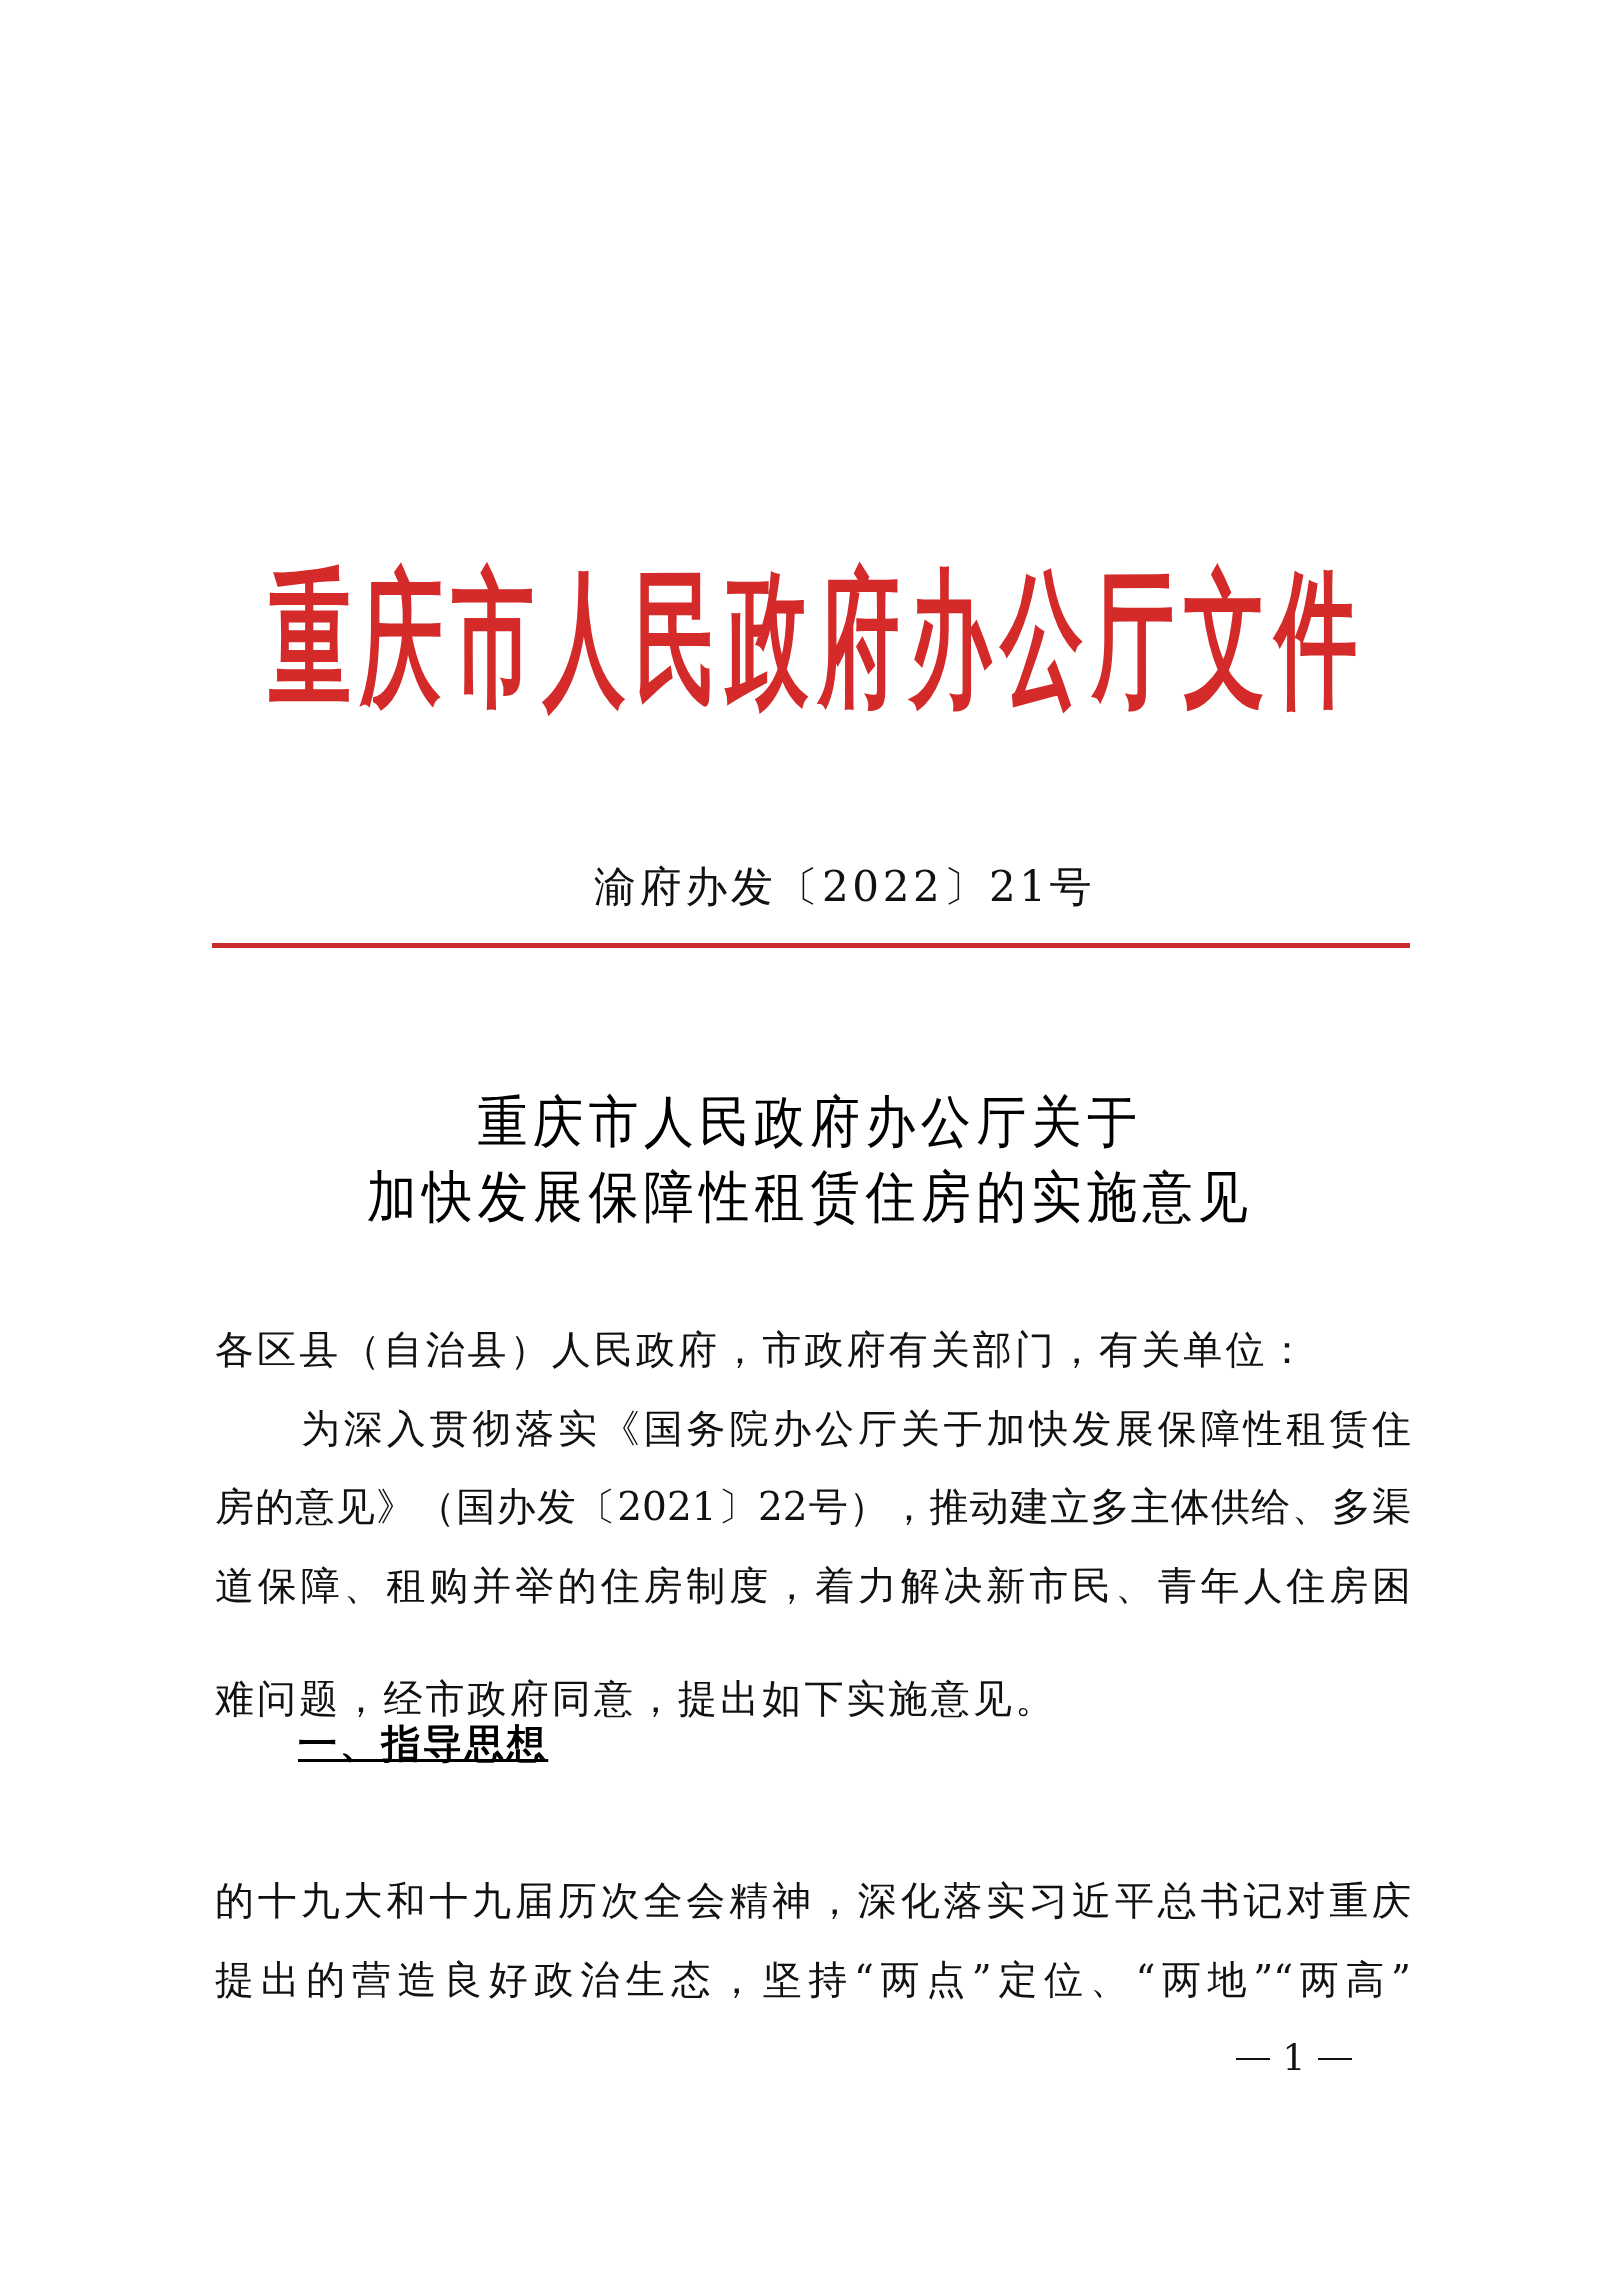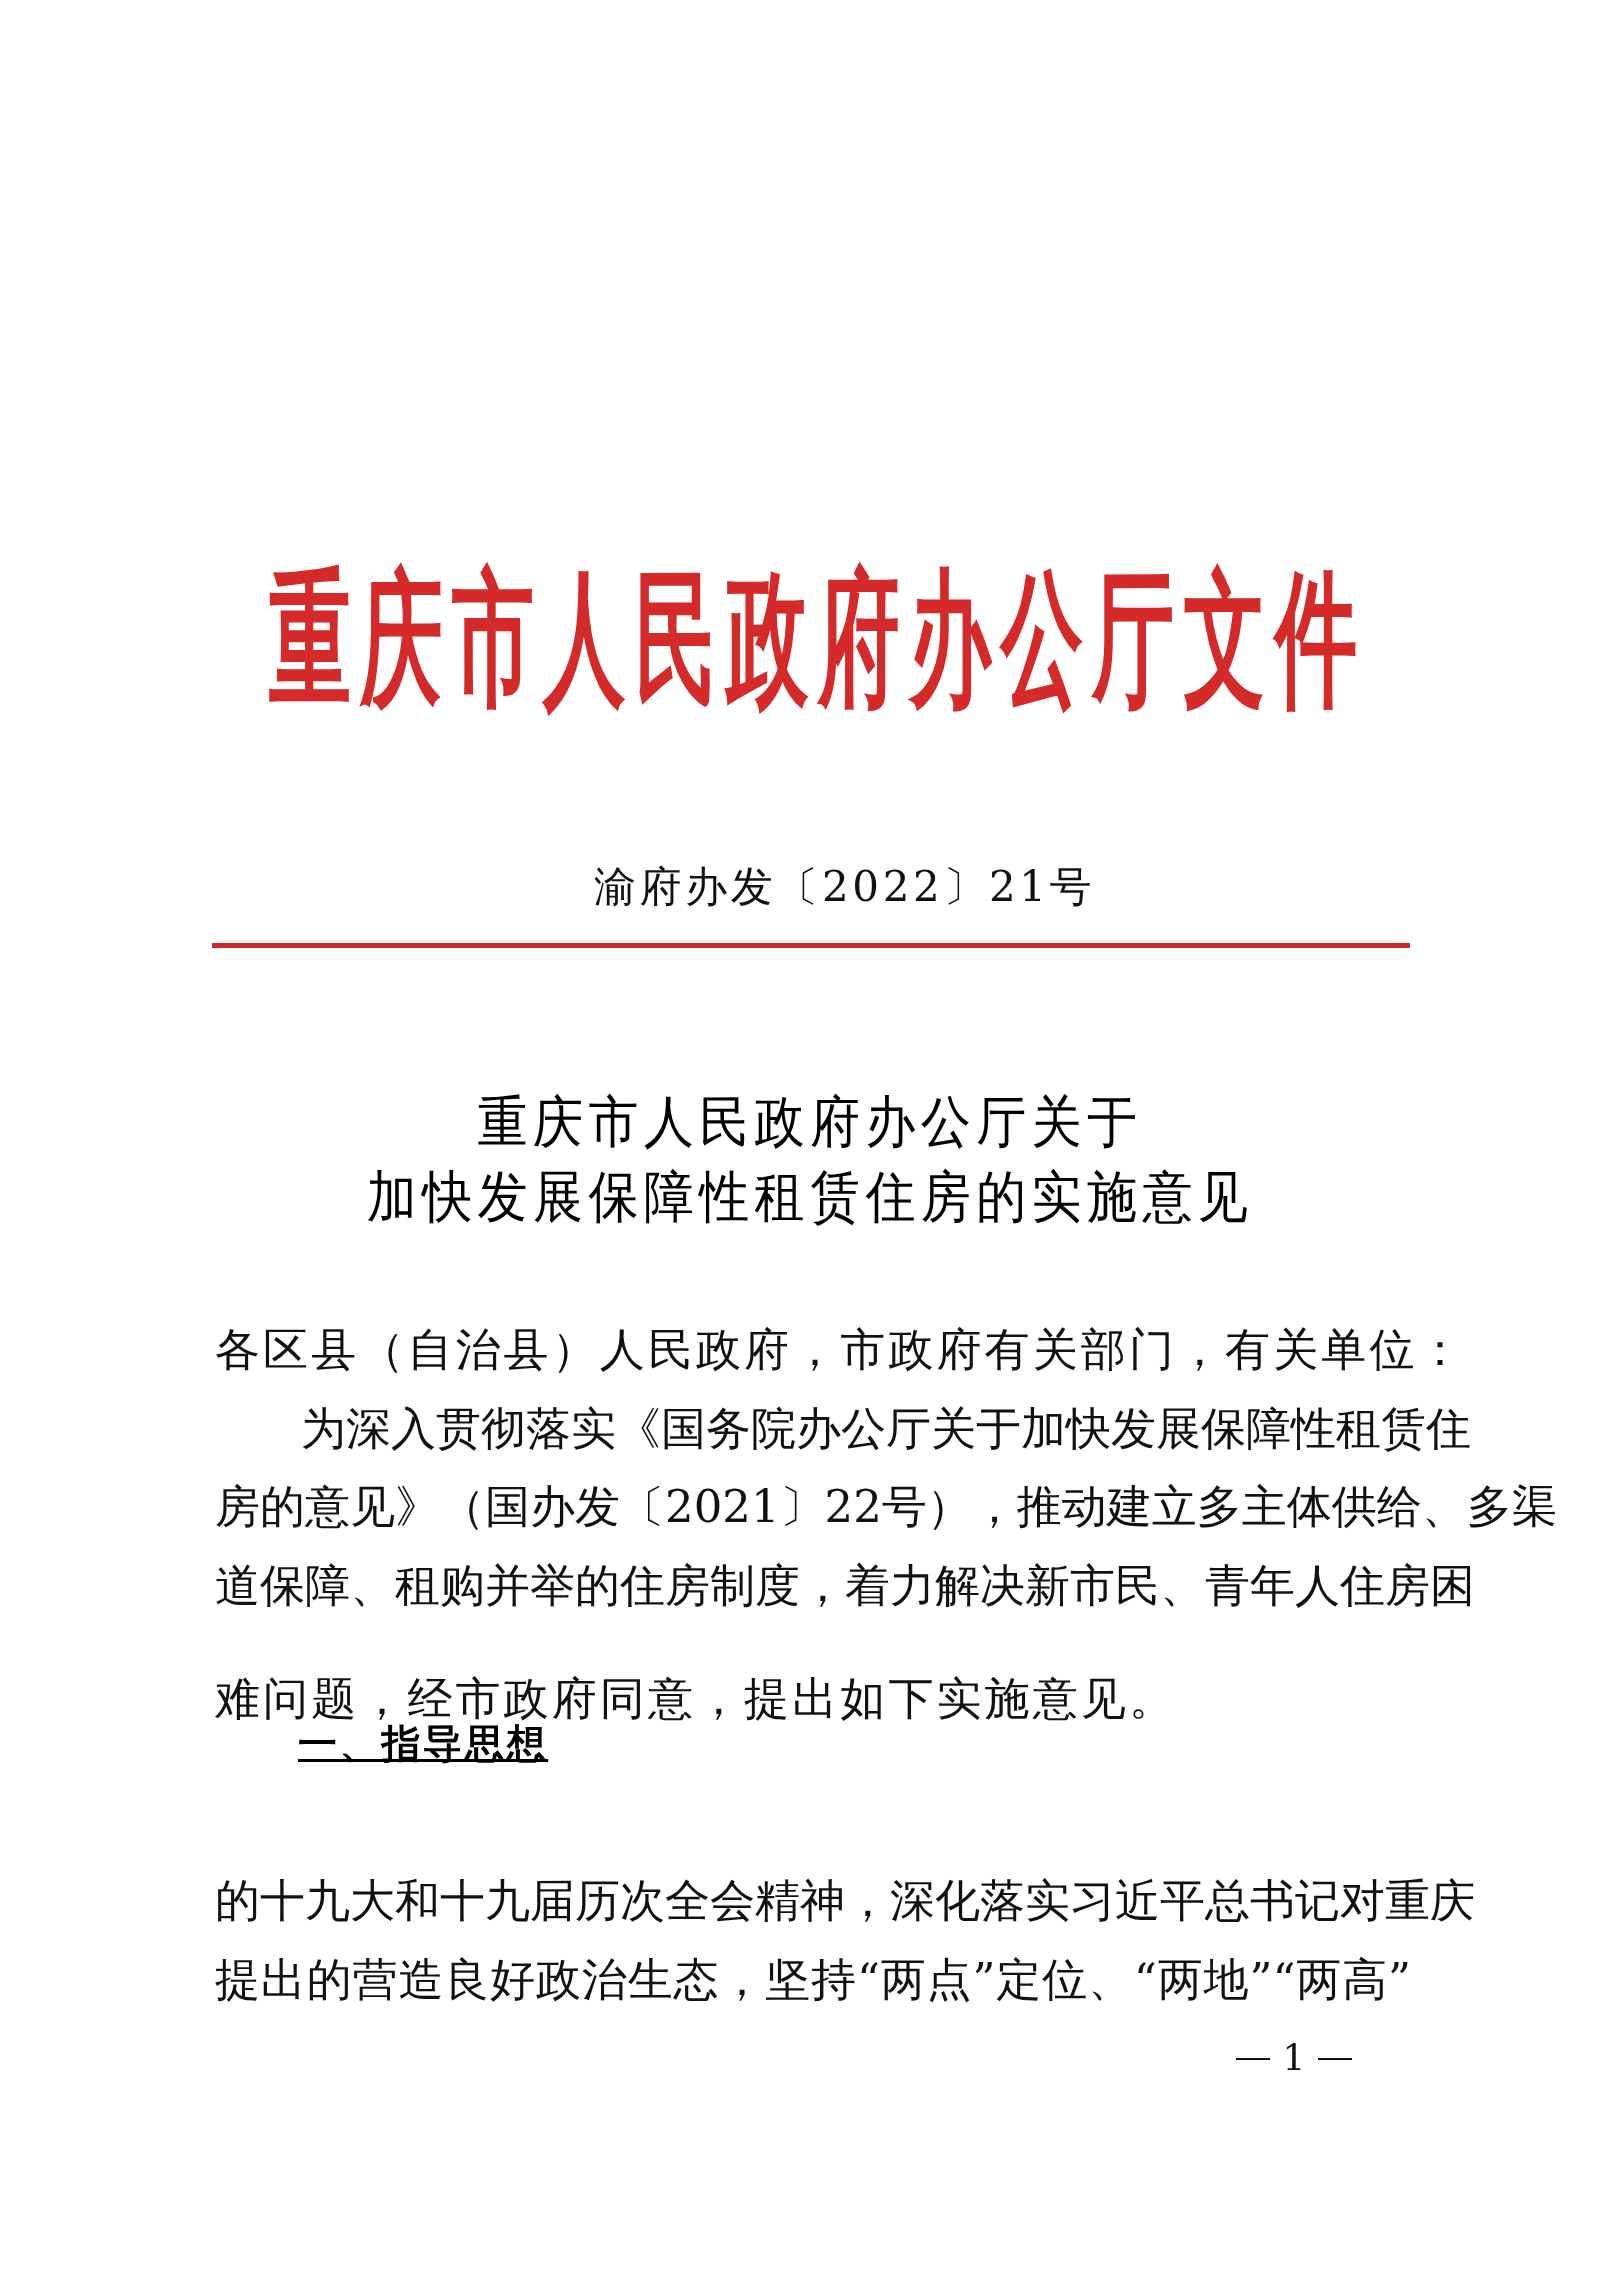--- a/index.html
+++ b/index.html
@@ -90,21 +90,21 @@
   .title-1 { top: 1091px; }
   .title-2 { top: 1166px; }
 
   
   .body-line {
     position: absolute;
     left: 215px;
     width: 1196px;
     height: 54px;
     font-family: "DejaVu Serif", "Liberation Serif", serif;
-    font-size: 45px;
+    font-size: 39px;
     line-height: 54px;
     color: #111;
     white-space: nowrap;
     text-align: justify;
     text-align-last: justify;
   }
   .body-line.last {
     text-align-last: left;
     letter-spacing: 3.1px;
   }

